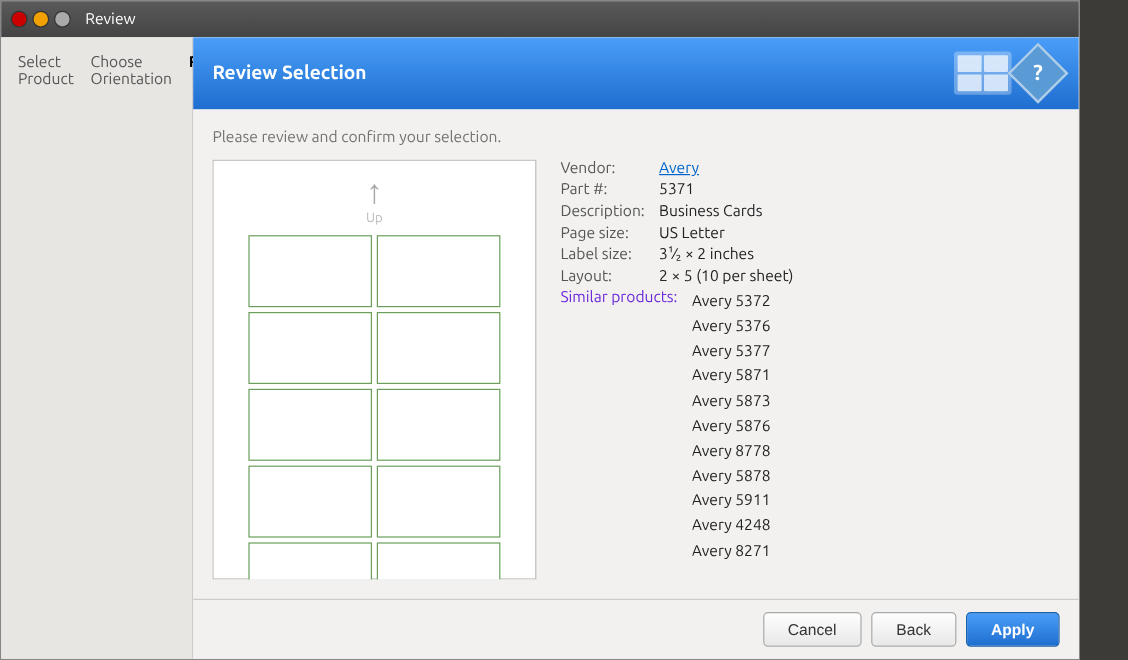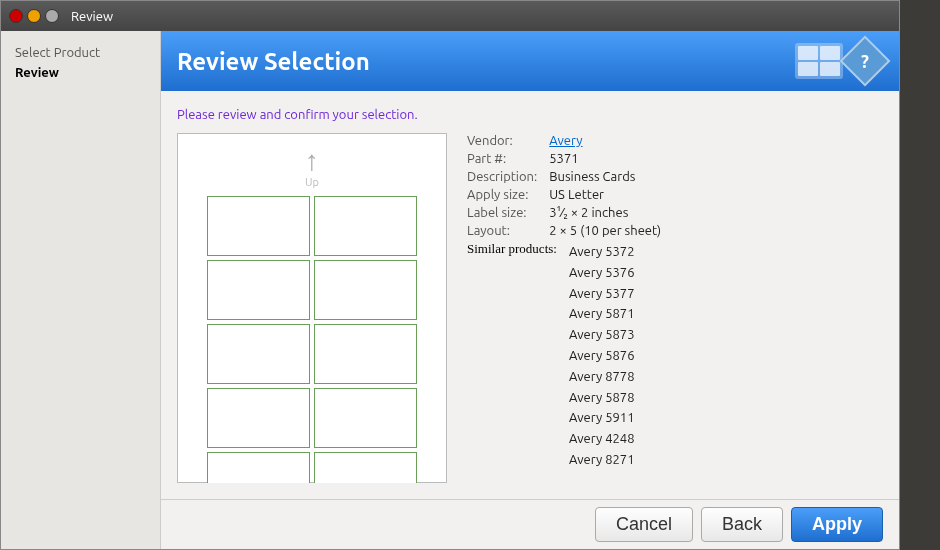--- a/index.html
+++ b/index.html
@@ -57,21 +57,21 @@
       overflow: hidden;
     }
 
     
     .sidebar {
       width: 160px;
       background: #e8e6e3;
       border-right: 1px solid #ccc;
       padding: 12px 8px;
       display: flex;
-      flex-direction: column;
+      flex-direction: row;
       gap: 2px;
     }
     .sidebar-item {
       padding: 2px 6px;
       color: #555;
       font-size: 13px;
     }
     .sidebar-item.active {
       font-weight: bold;
       color: #000;
@@ -90,21 +90,21 @@
       background: #3584e4;
       background: linear-gradient(to bottom, #4a9ef8, #1e6ecf);
       height: 60px;
       display: flex;
       align-items: center;
       padding: 0 16px;
       justify-content: space-between;
     }
     .header-title {
       color: #fff;
-      font-size: 24px;
+      font-size: 16px;
       font-weight: bold;
     }
     .header-icon {
       display: flex;
       align-items: center;
       gap: 4px;
     }
     .grid-icon {
       width: 48px;
       height: 36px;
@@ -141,21 +141,21 @@
     .body {
       flex: 1;
       padding: 16px;
       display: flex;
       flex-direction: column;
       gap: 12px;
       overflow: hidden;
     }
 
     .subtitle {
-      color: #6d28d9;
+      color: #737373;
       font-size: 13px;
     }
 
     .body-content {
       display: flex;
       gap: 20px;
       flex: 1;
       overflow: hidden;
     }
 
@@ -226,23 +226,22 @@
     }
 
     .similar-products-row {
       display: grid;
       grid-template-columns: auto 1fr;
       gap: 4px 12px;
       flex: 1;
       overflow: hidden;
     }
     .similar-label {
-      color: #000000;
+      color: #6d28d9;
       white-space: nowrap;
-      font-family: Liberation Serif, serif;
     }
     .similar-list-container {
       flex: 1;
       overflow: hidden;
       position: relative;
       display: flex;
     }
     .similar-list {
       flex: 1;
       overflow-y: scroll;
@@ -277,21 +276,21 @@
       justify-content: flex-end;
       padding: 0 16px;
       gap: 8px;
       background: #f2f1f0;
     }
     .btn {
       padding: 6px 20px;
       border: 1px solid #aaa;
       border-radius: 4px;
       background: linear-gradient(to bottom, #fefefe, #e8e8e8);
-      font-size: 18px;
+      font-size: 13px;
       cursor: pointer;
       color: #333;
     }
     .btn-apply {
       background: linear-gradient(to bottom, #4a9ef8, #1e6ecf);
       color: #fff;
       border-color: #1a5faa;
       font-weight: bold;
     }
   </style>
@@ -307,20 +306,23 @@
       <div class="ctrl-btn ctrl-max"></div>
     </div>
     <span class="titlebar-title">Review</span>
   </div>
 
   <div class="main-layout">
 
     <div class="sidebar">
       <div class="sidebar-item">
         <span>Select Product</span>
+      </div>
+      <div class="sidebar-item">
+        <span>Choose Orientation</span>
       </div>
       <div class="sidebar-item active">
         <span>Review</span>
       </div>
     </div>
 
     <div class="content">
 
       <div class="header-banner">
         <span class="header-title">Review Selection</span>
@@ -363,21 +365,21 @@
             <div class="details-table">
               <span class="detail-label">Vendor:</span>
               <span class="detail-value detail-link">Avery</span>
 
               <span class="detail-label">Part #:</span>
               <span class="detail-value">5371</span>
 
               <span class="detail-label">Description:</span>
               <span class="detail-value">Business Cards</span>
 
-              <span class="detail-label">Apply size:</span>
+              <span class="detail-label">Page size:</span>
               <span class="detail-value">US Letter</span>
 
               <span class="detail-label">Label size:</span>
               <span class="detail-value">3¹⁄₂ × 2 inches</span>
 
               <span class="detail-label">Layout:</span>
               <span class="detail-value">2 × 5 (10 per sheet)</span>
             </div>
 
             <div class="similar-products-row">

